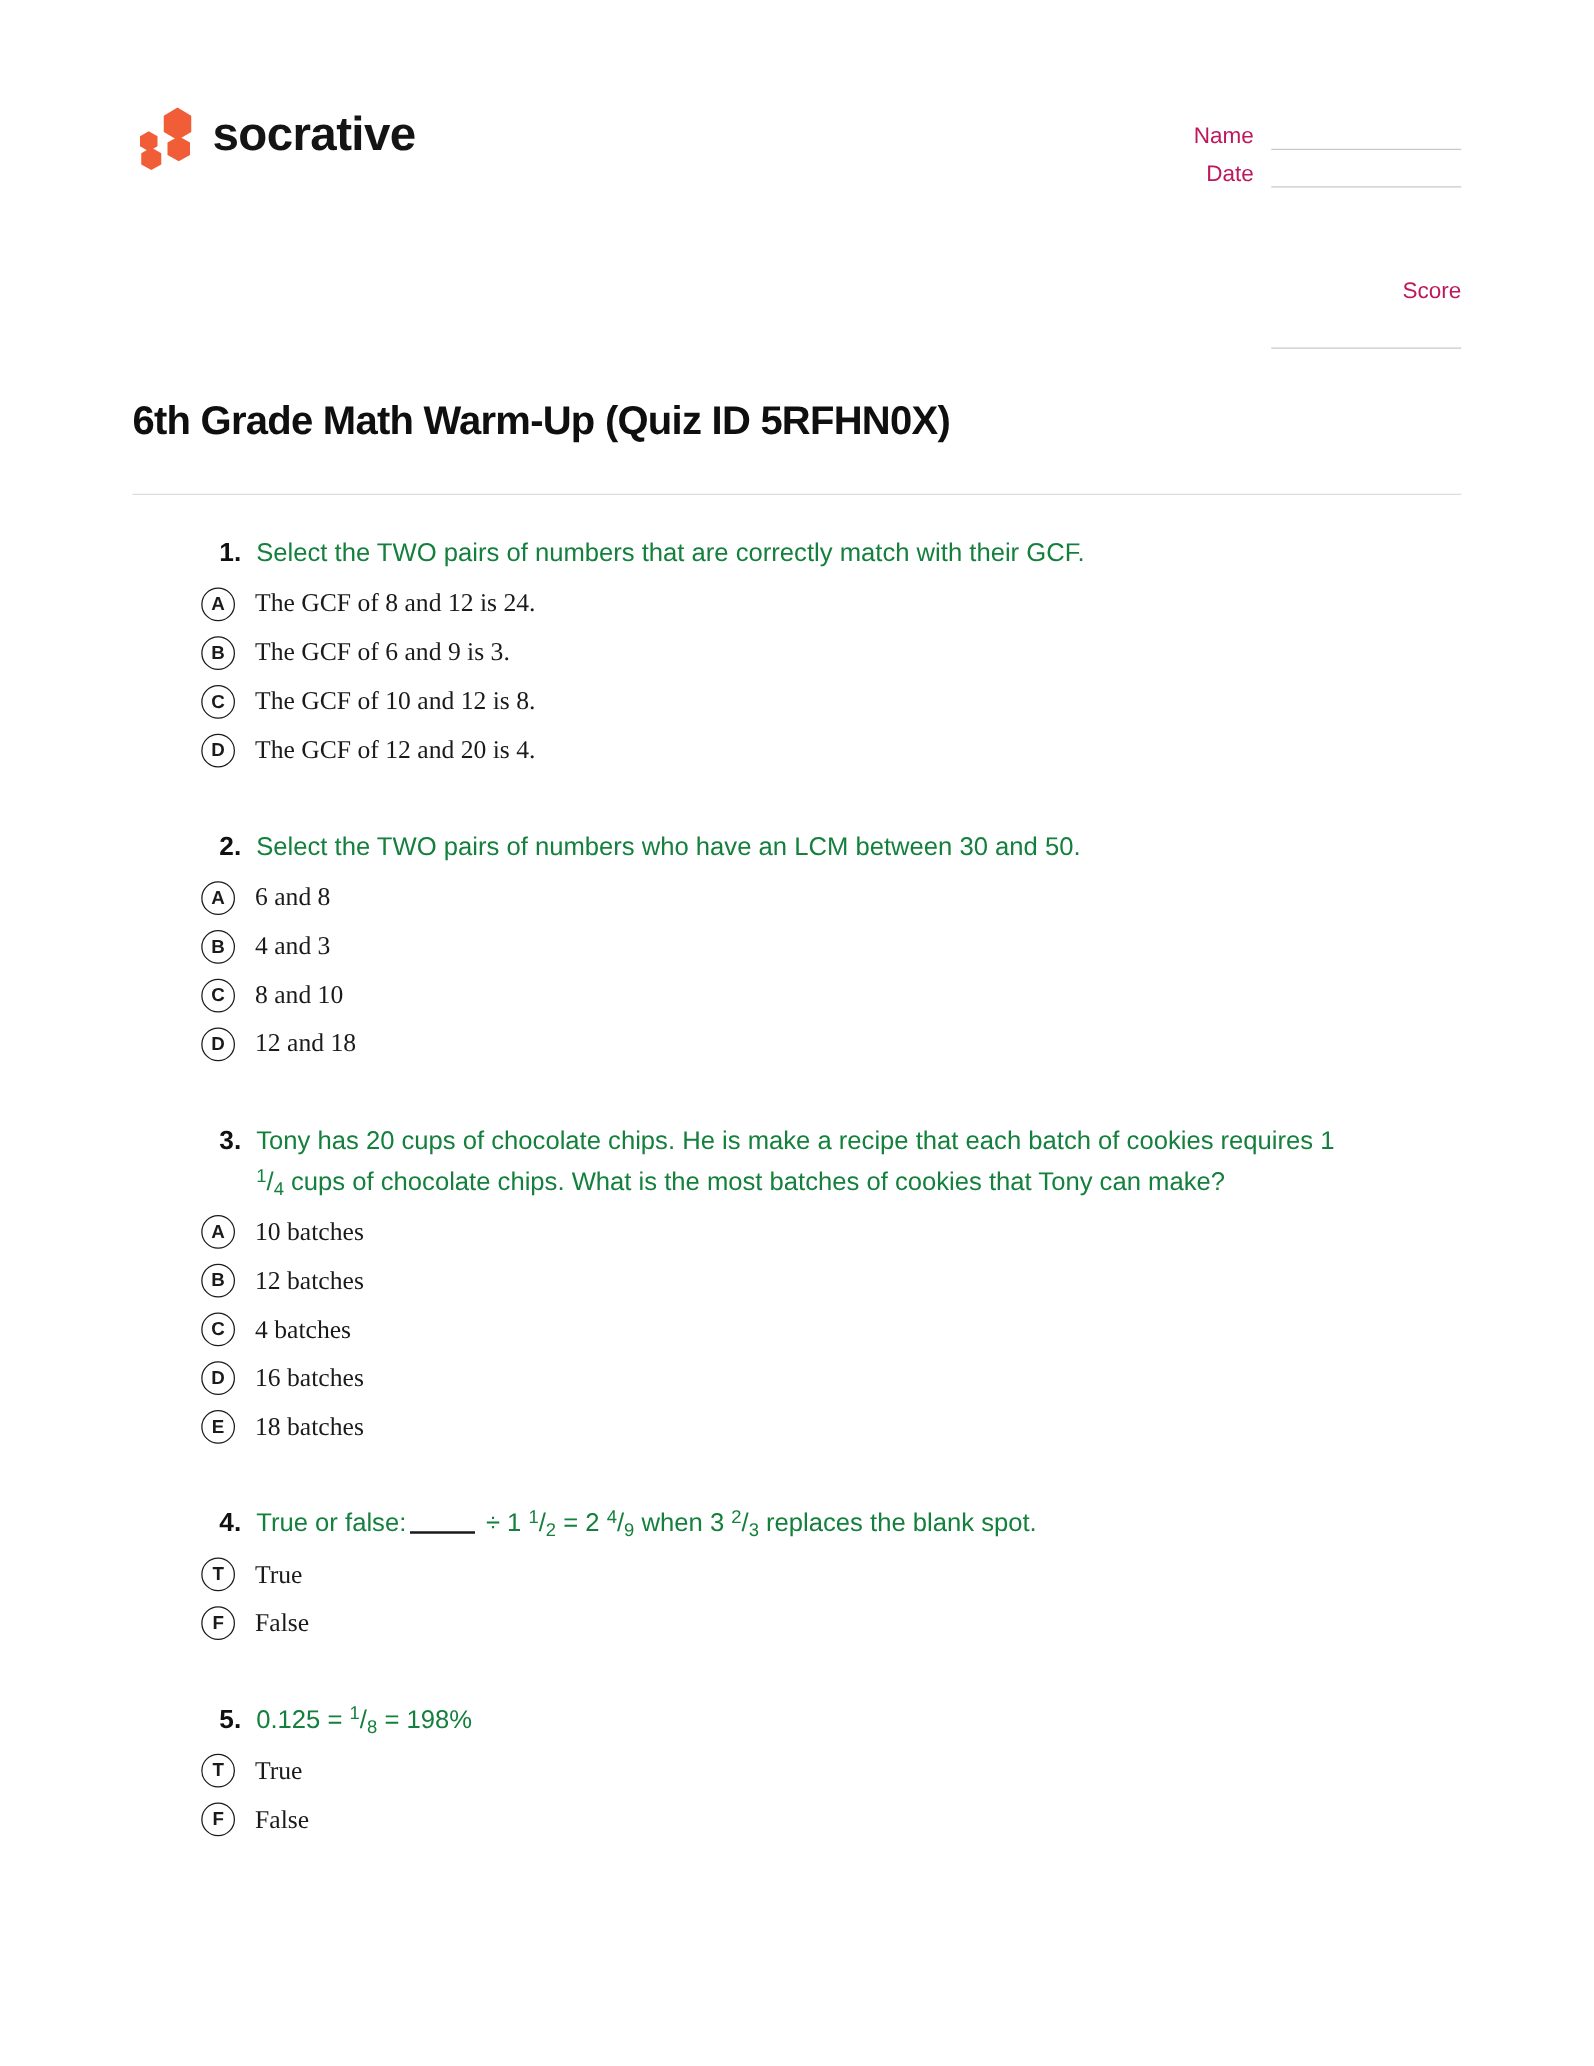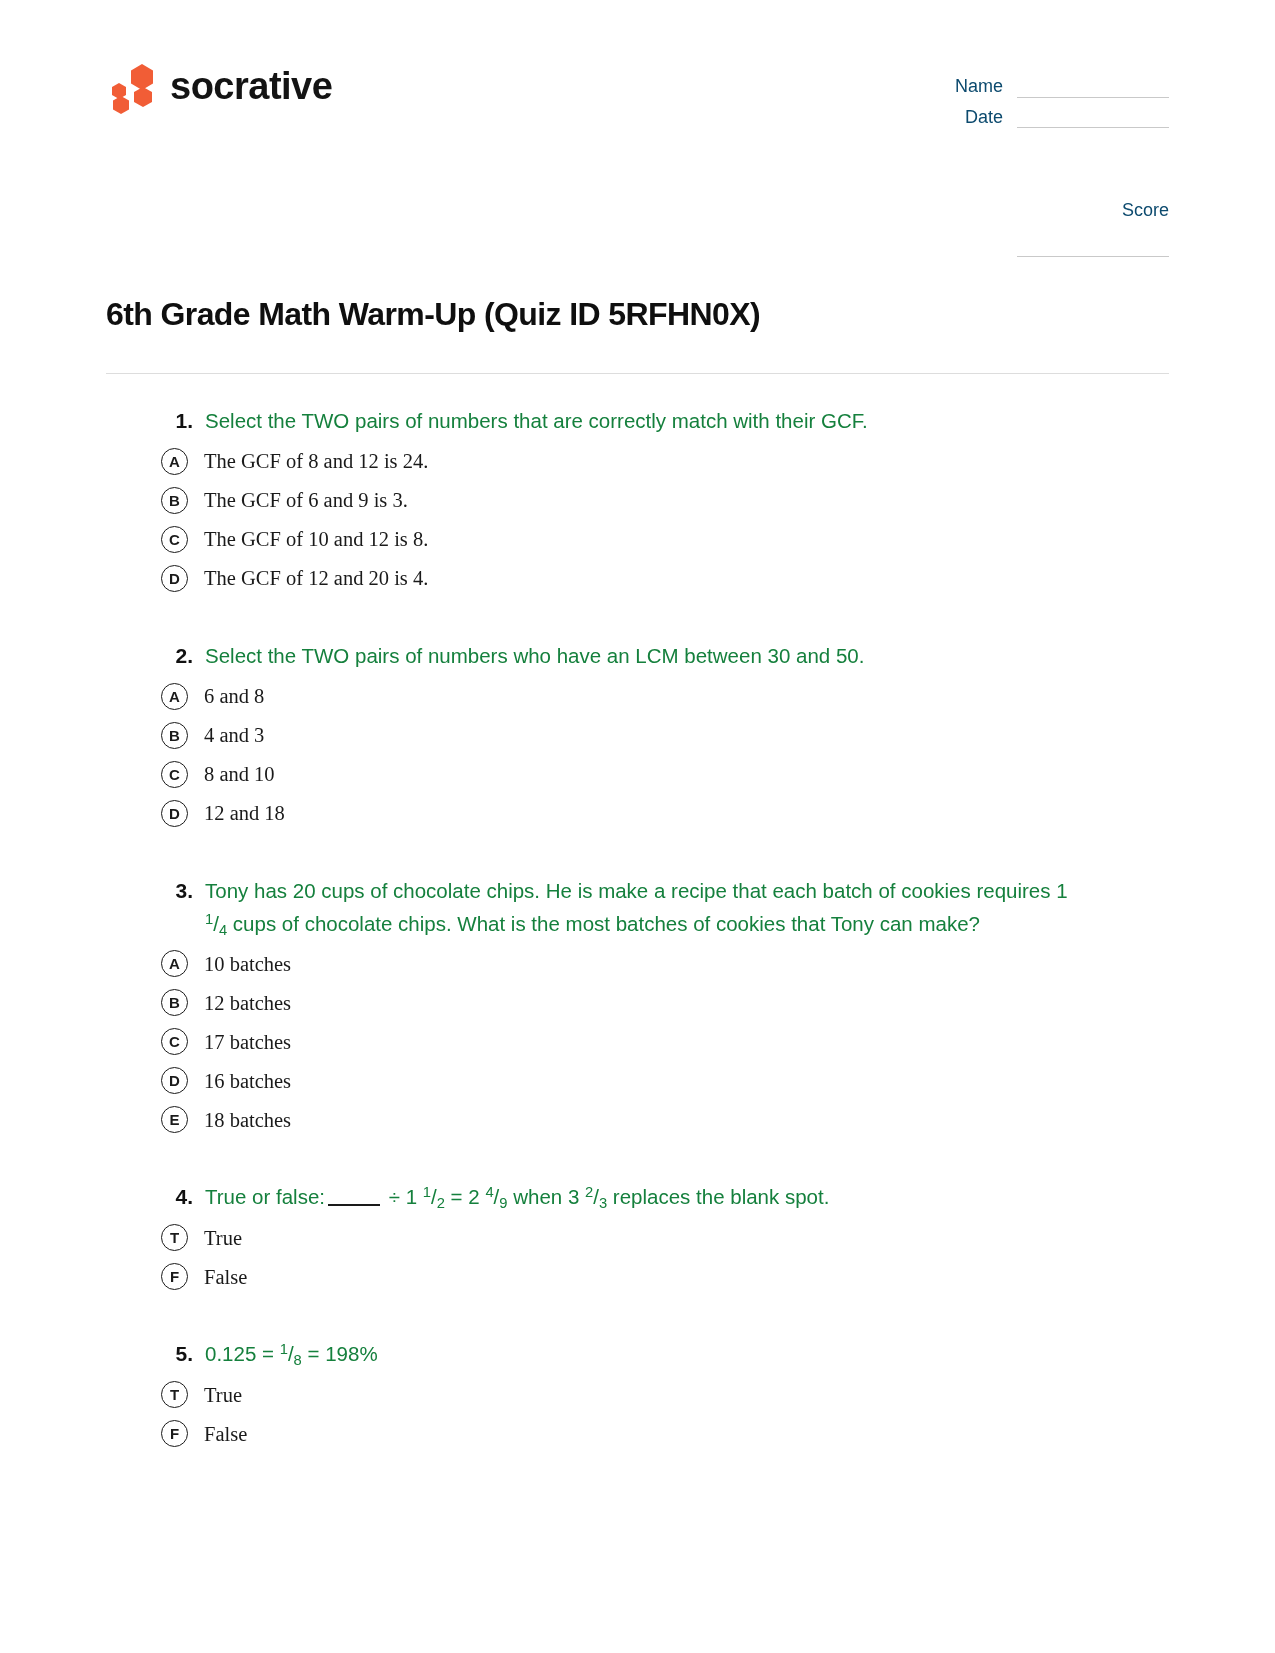--- a/index.html
+++ b/index.html
@@ -13,20 +13,21 @@
     font-family: "Liberation Sans", sans-serif;
     color: #1a1a1a;
     -webkit-font-smoothing: antialiased;
   }
   .page {
     position: relative;
     width: 1275px;
     height: 1299px;
     box-sizing: border-box;
     padding: 0 106px;
+    margin-top: 22px;
   }
 
   
   .header {
     display: flex;
     align-items: flex-start;
     justify-content: space-between;
     padding-top: 60px;
   }
   .brand {
@@ -53,21 +54,21 @@
   }
   .meta-row {
     display: flex;
     align-items: flex-end;
     justify-content: flex-end;
     gap: 14px;
     margin-bottom: 9px;
   }
   .meta-label {
     font-size: 18px;
-    color: #0c4a6e;
+    color: #be185d;
     white-space: nowrap;
     line-height: 1.2;
   }
   .meta-line {
     width: 152px;
     border-bottom: 1.2px solid #c9c9c9;
     height: 20px;
   }
   .meta-row.score {
     margin-top: 72px;
@@ -271,21 +272,21 @@
         <div class="option">
           <span class="bubble">A</span>
           <span class="option-text">10 batches</span>
         </div>
         <div class="option">
           <span class="bubble">B</span>
           <span class="option-text">12 batches</span>
         </div>
         <div class="option">
           <span class="bubble">C</span>
-          <span class="option-text">17 batches</span>
+          <span class="option-text">4 batches</span>
         </div>
         <div class="option">
           <span class="bubble">D</span>
           <span class="option-text">16 batches</span>
         </div>
         <div class="option">
           <span class="bubble">E</span>
           <span class="option-text">18 batches</span>
         </div>
       </div>

